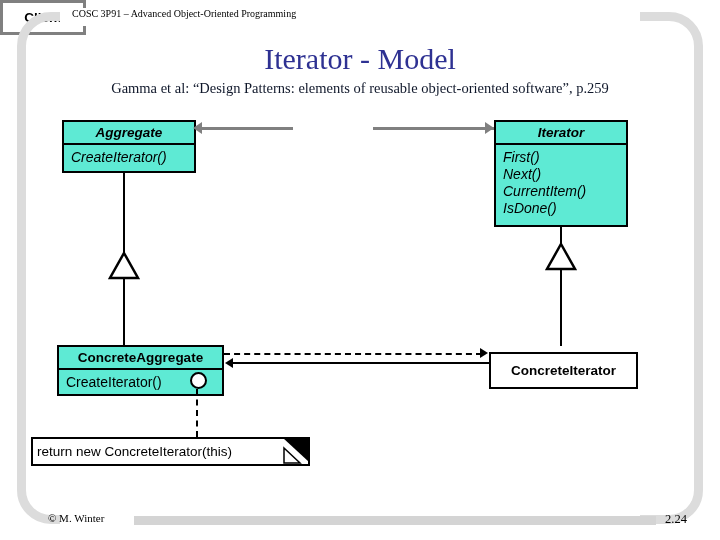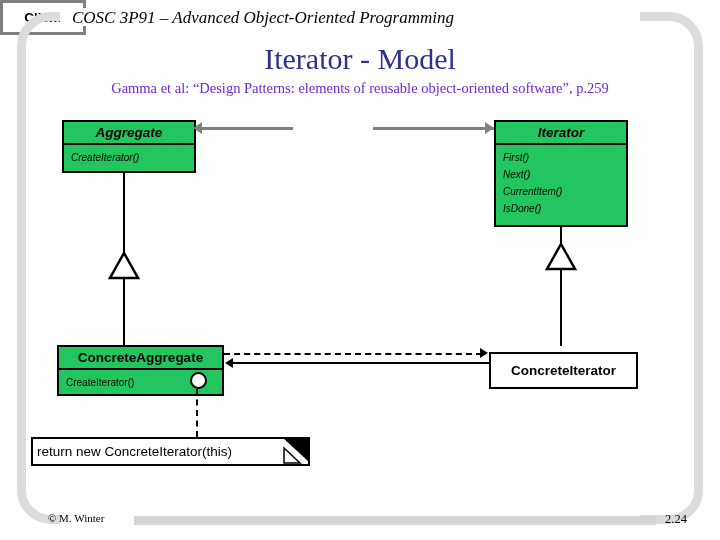--- a/index.html
+++ b/index.html
@@ -17,42 +17,42 @@
   .frame-gap-top{
     position:absolute;left:60px;top:8px;width:580px;height:18px;background:#ffffff;
   }
   .frame-gap-bottom{
     position:absolute;left:60px;top:505px;width:580px;height:26px;background:#ffffff;
   }
 
   
   .course{
     position:absolute;left:72px;top:8px;
-    font-family:"Liberation Serif",serif;font-size:17px;color:#000;white-space:nowrap;font-style:italic;
+    font-family:"Liberation Serif",serif;font-size:10px;color:#000;white-space:nowrap;
   }
   .title{
     position:absolute;left:0;top:42px;width:720px;text-align:center;
     font-family:"Liberation Serif",serif;font-size:30px;color:#2e3192;white-space:nowrap;
   }
   .subtitle{
     position:absolute;left:0;top:80px;width:720px;text-align:center;
-    font-family:"Liberation Serif",serif;font-size:14.5px;color:#6d28d9;white-space:nowrap;
-  }
-
-  
-  .uml{position:absolute;background:#22c55e;box-sizing:border-box;border:2px solid #000;}
+    font-family:"Liberation Serif",serif;font-size:14.5px;color:#0f172a;white-space:nowrap;
+  }
+
+  
+  .uml{position:absolute;background:#5eead4;box-sizing:border-box;border:2px solid #000;}
   .uml .compartment{
     box-sizing:border-box;display:flex;align-items:center;
   }
   .uml .name{
     justify-content:center;font-weight:bold;font-size:13.5px;color:#000;
     border-bottom:2px solid #000;
   }
   .uml .ops{
-    display:block;padding:4px 23px 4px 7px;font-size:10px;line-height:17px;color:#000;border-radius:8px;
+    display:block;padding:4px 23px 4px 7px;font-size:14px;line-height:17px;color:#000;border-radius:8px;
   }
   .italic{font-style:italic;}
 
   #box-aggregate{left:62px;top:120px;width:134px;height:53px;}
   #box-aggregate .name{height:23px;}
   #box-aggregate .ops{height:28px;}
 
   #box-client{
     left:293px;top:114px;width:80px;height:29px;border:3px solid #808080;
     display:flex;align-items:center;justify-content:center;

